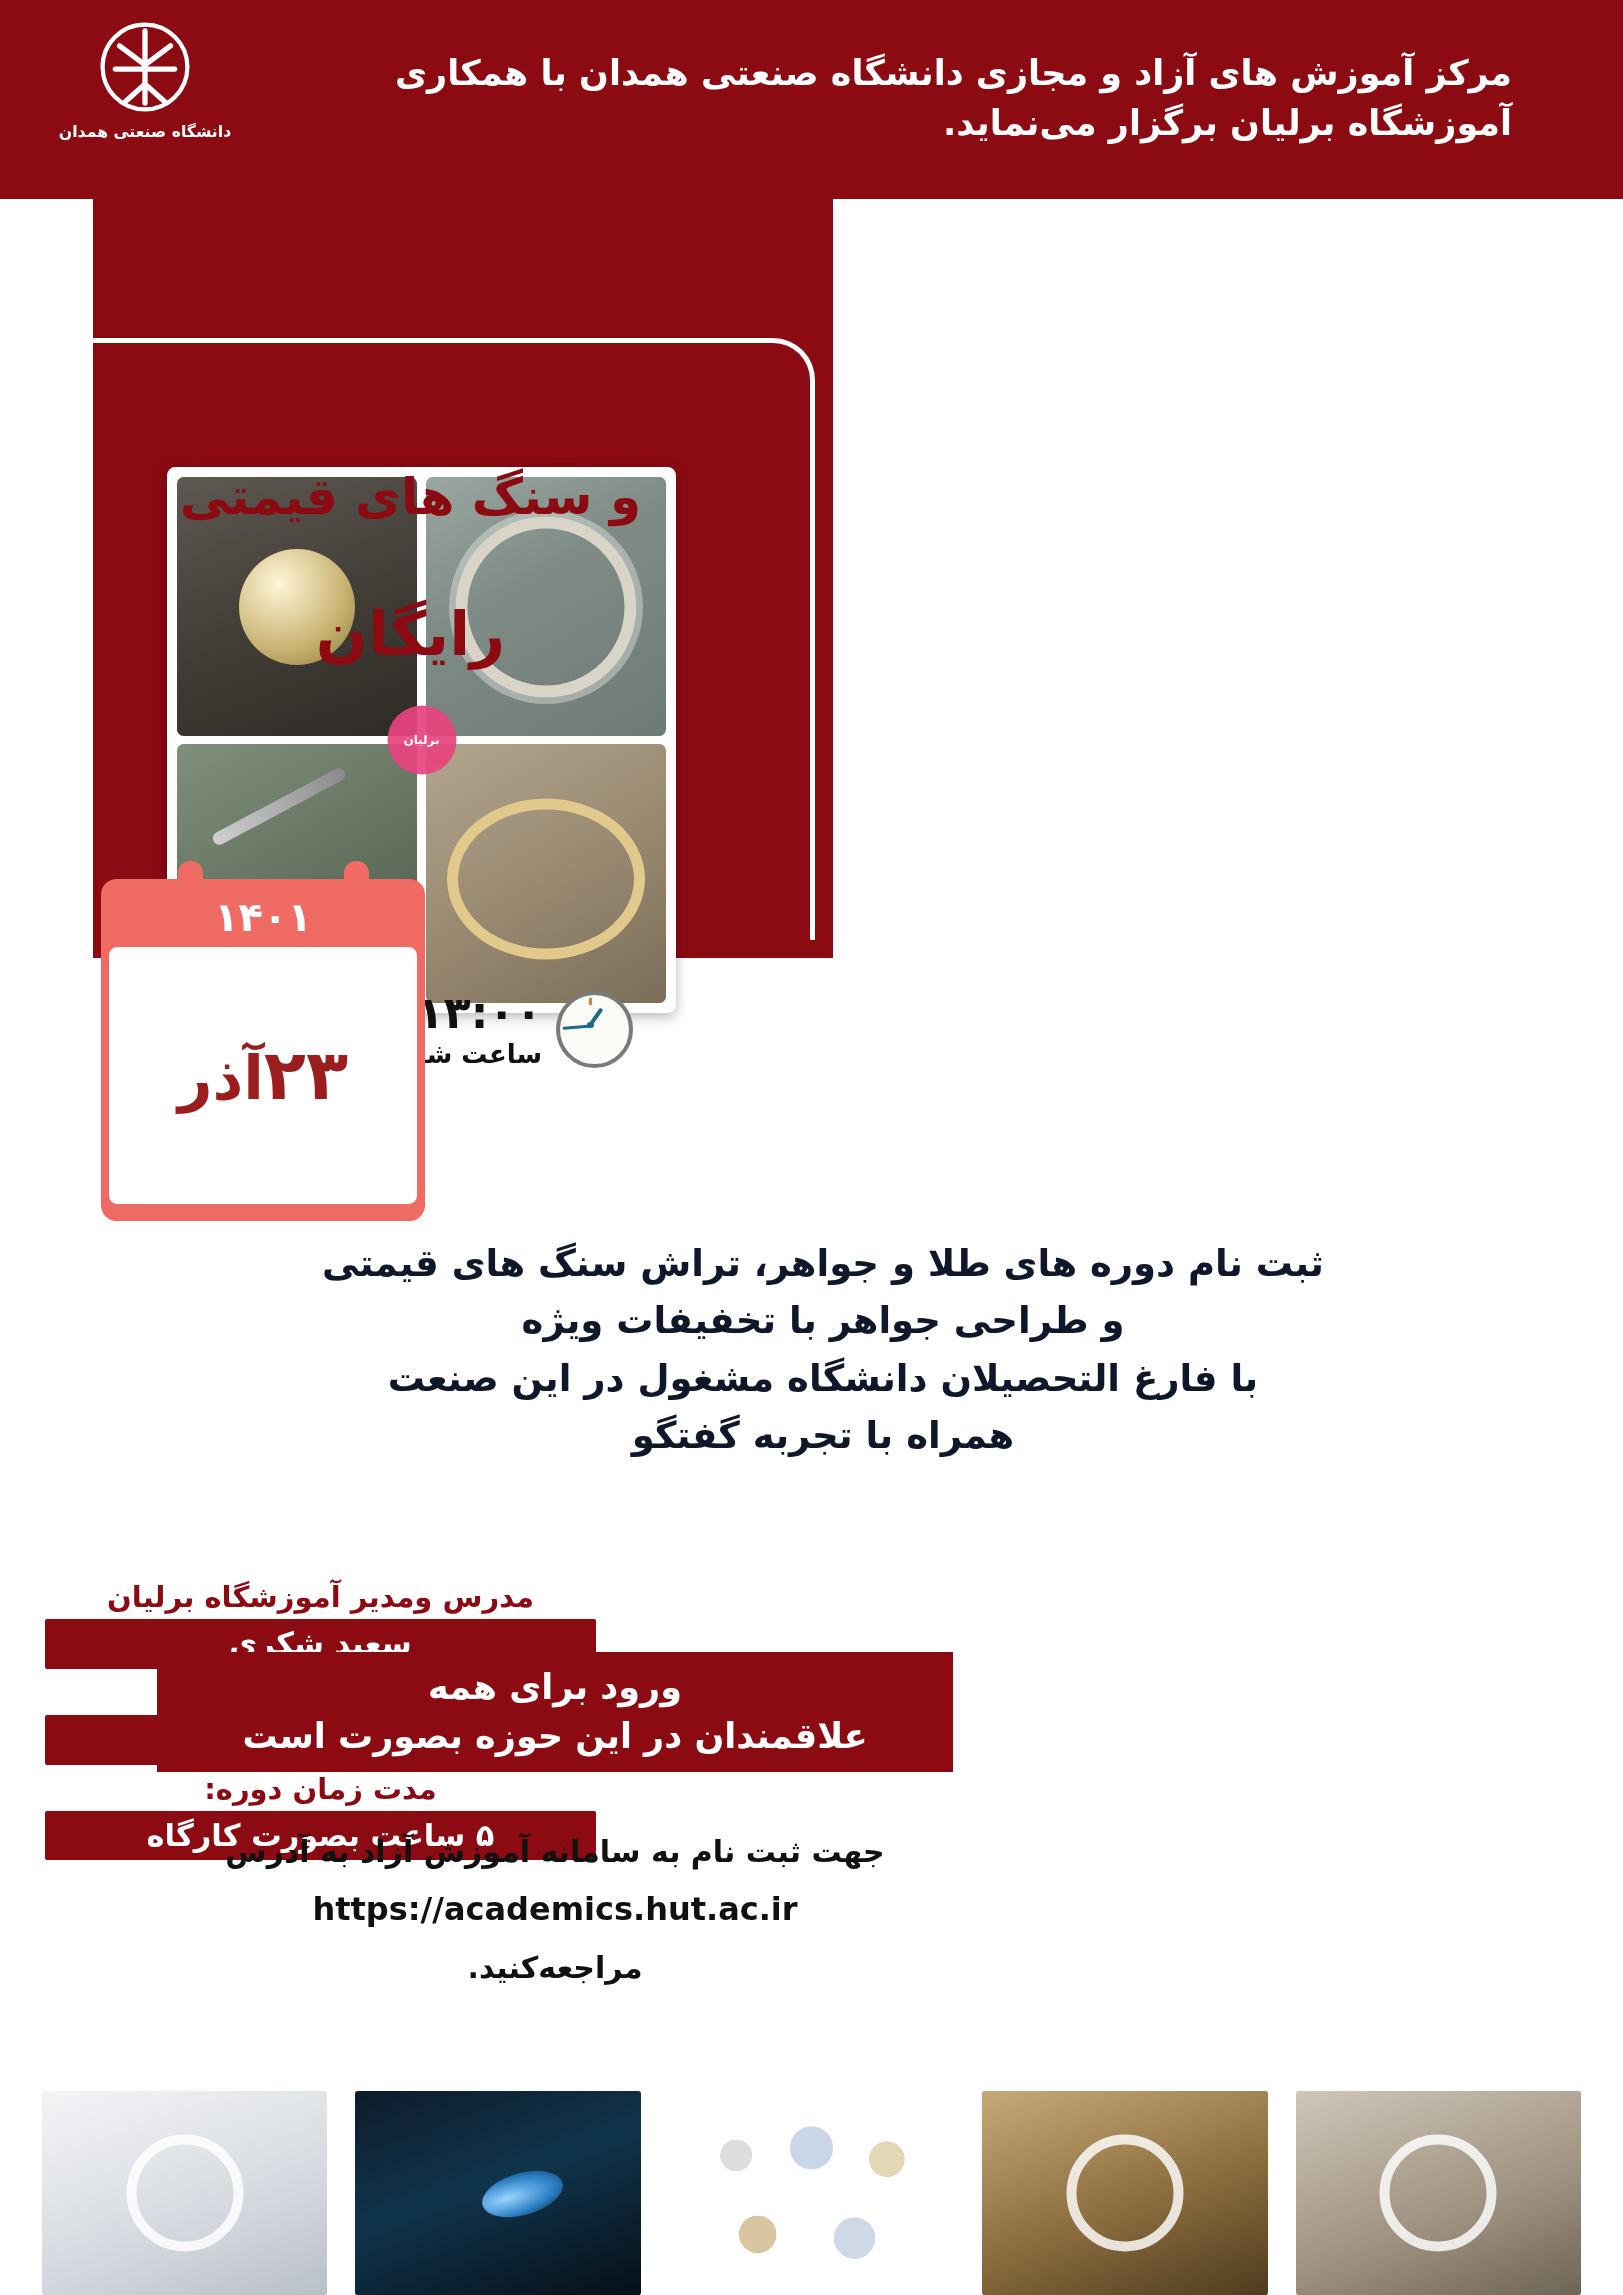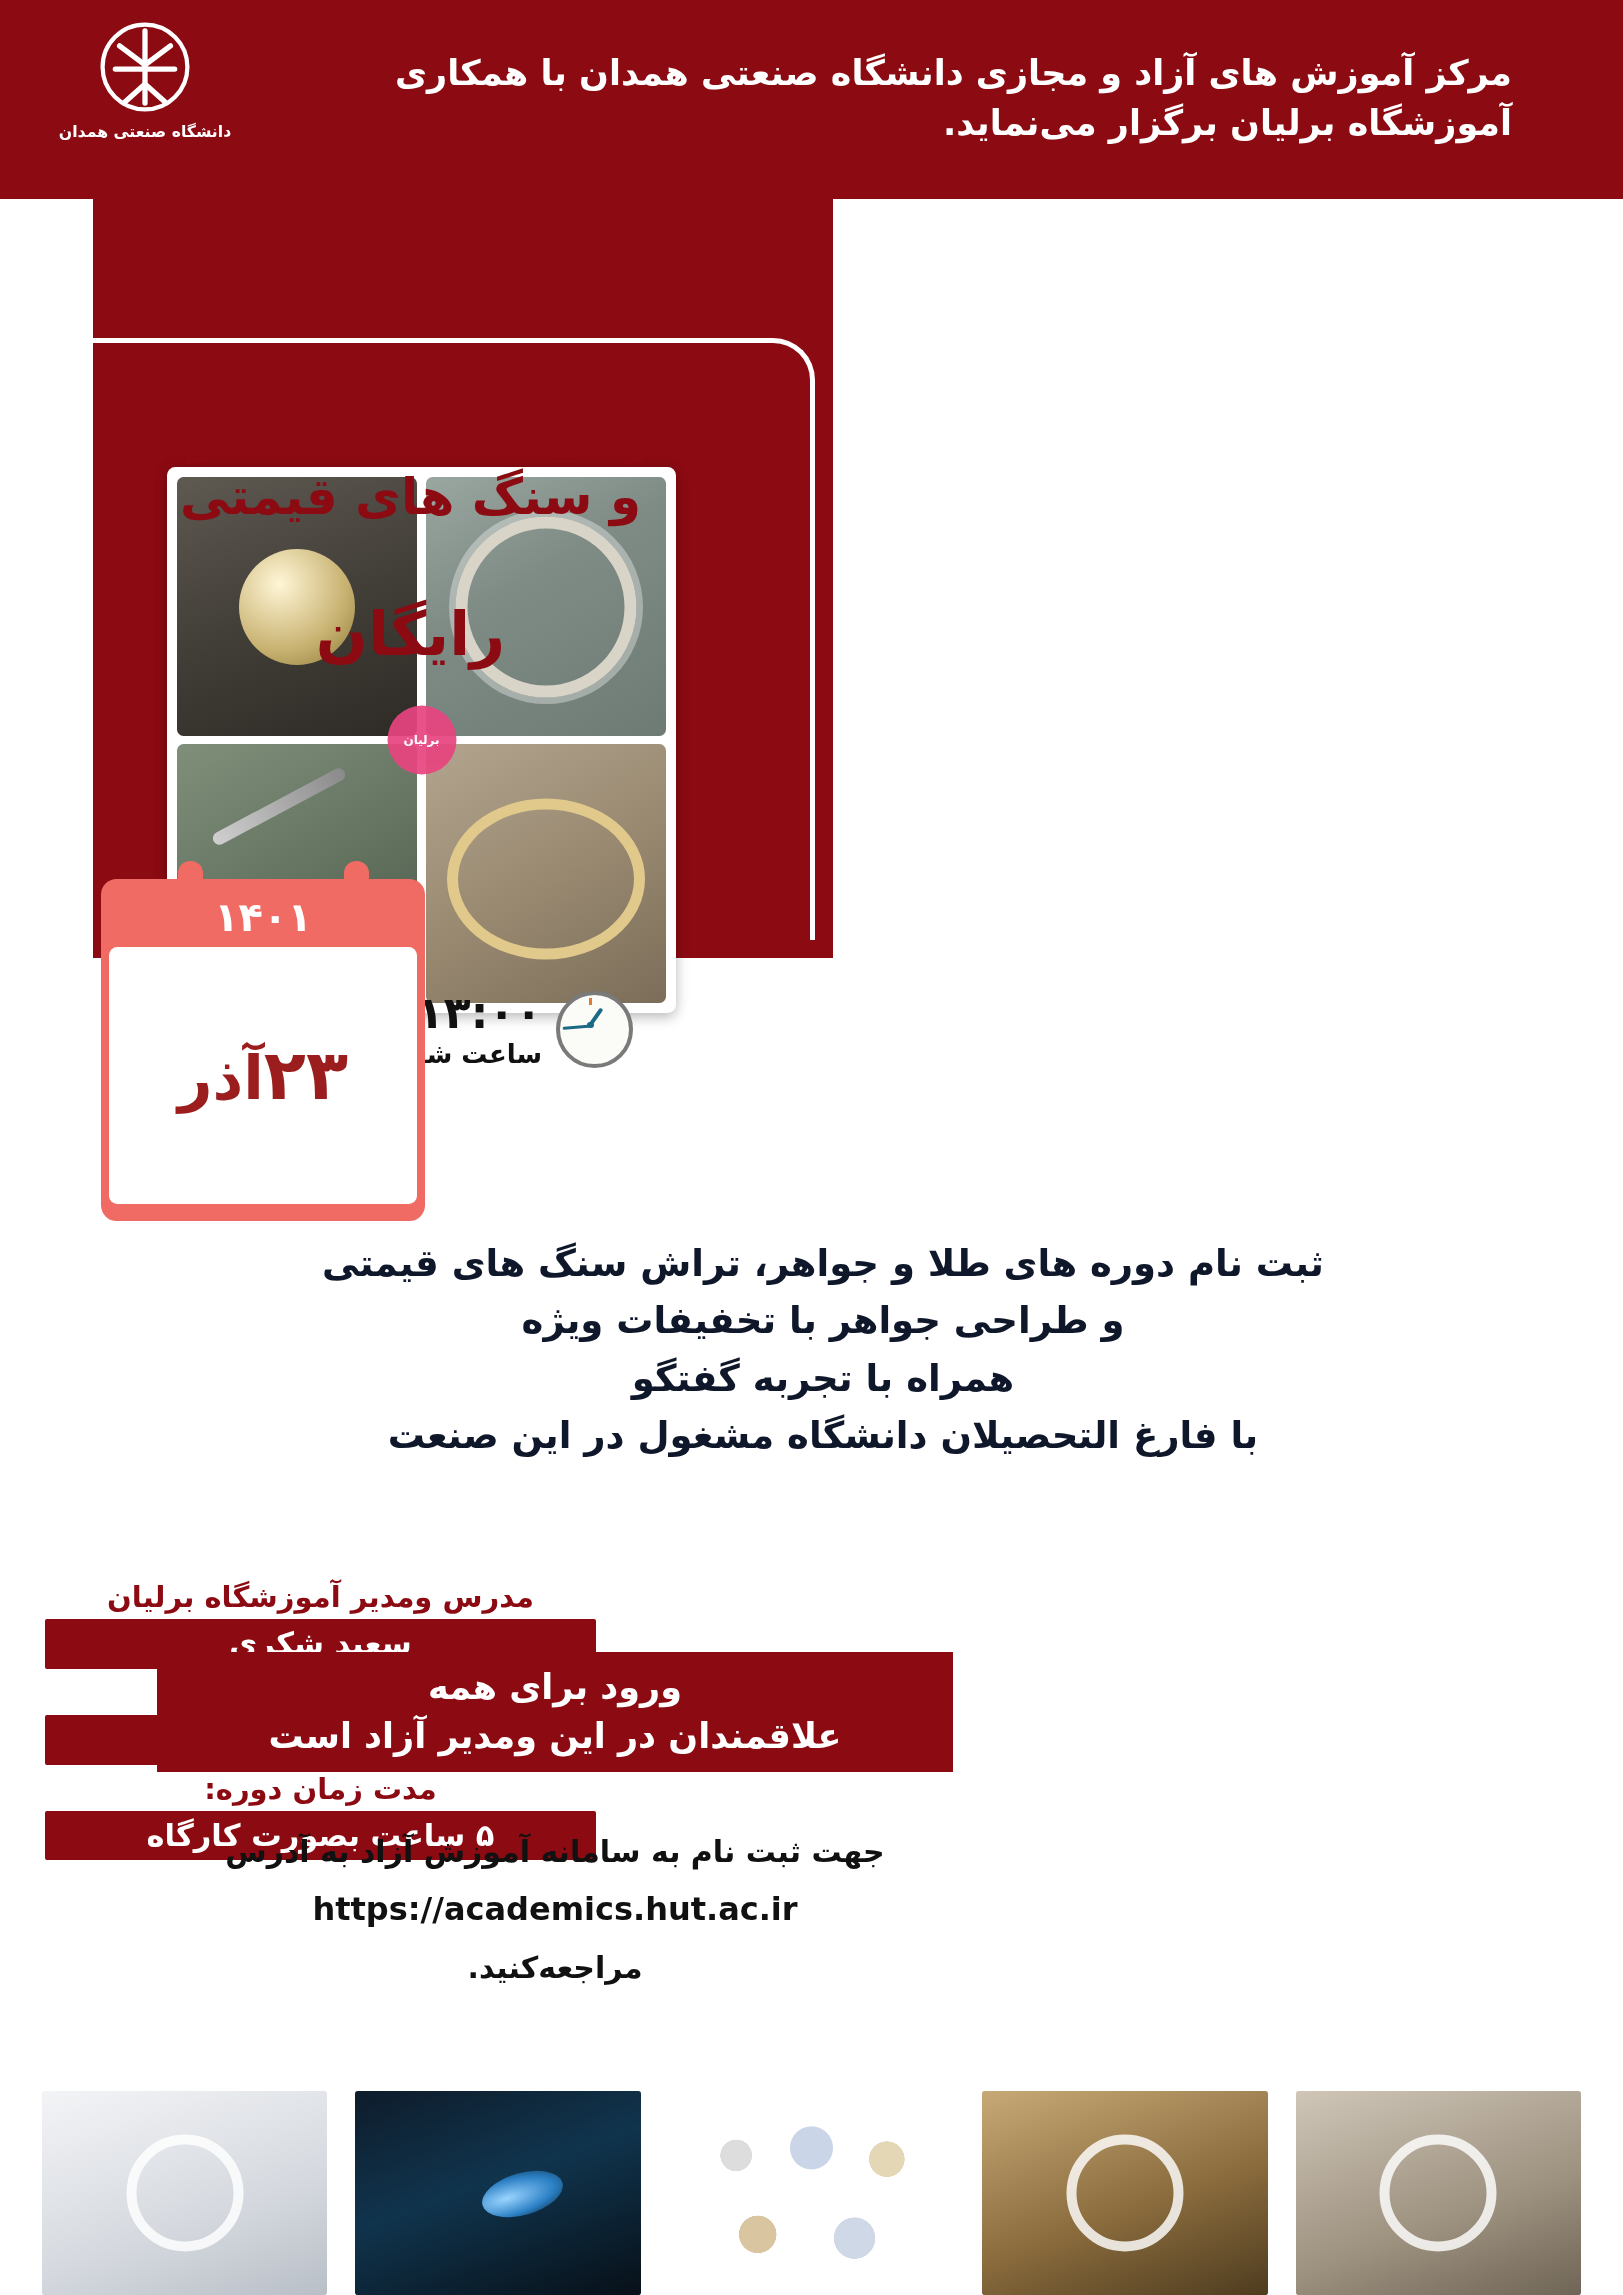--- a/index.html
+++ b/index.html
@@ -532,36 +532,36 @@
       <div class="cal-sheet">
         <div class="cal-day">۲۳</div>
         <div class="cal-month">آذر</div>
       </div>
     </div>
   </div>
 
   <div class="body-text">
     <div>ثبت نام دوره های طلا و جواهر، تراش سنگ های قیمتی</div>
     <div>و طراحی جواهر با تخفیفات ویژه</div>
+    <div>با فارغ التحصیلان دانشگاه مشغول در این صنعت</div>
     <div>همراه با تجربه گفتگو</div>
-    <div>با فارغ التحصیلان دانشگاه مشغول در این صنعت</div>
   </div>
 
   <div class="info-col">
     <div class="info-label">مدرس ومدیر آموزشگاه برلیان</div>
     <div class="info-box">سعید شکری</div>
     <div class="info-label">محل برگزاری:</div>
     <div class="info-box">کلاس ۳۱۲ فرشچیان</div>
     <div class="info-label">مدت زمان دوره:</div>
     <div class="info-box">۵ ساعت بصورت کارگاه</div>
   </div>
 
   <div class="entry-banner">
     <div>ورود برای همه</div>
-    <div>علاقمندان در این ومدیر آزاد است</div>
+    <div>علاقمندان در این حوزه بصورت است</div>
   </div>
 
   <div class="signup-text">
     <div>جهت ثبت نام به سامانه آموزش آزاد به آدرس</div>
     <a class="signup-url" href="#">https://academics.hut.ac.ir</a>
     <div>مراجعه‌کنید.</div>
   </div>
 
   <div class="strip">
     <div class="cell c1">

